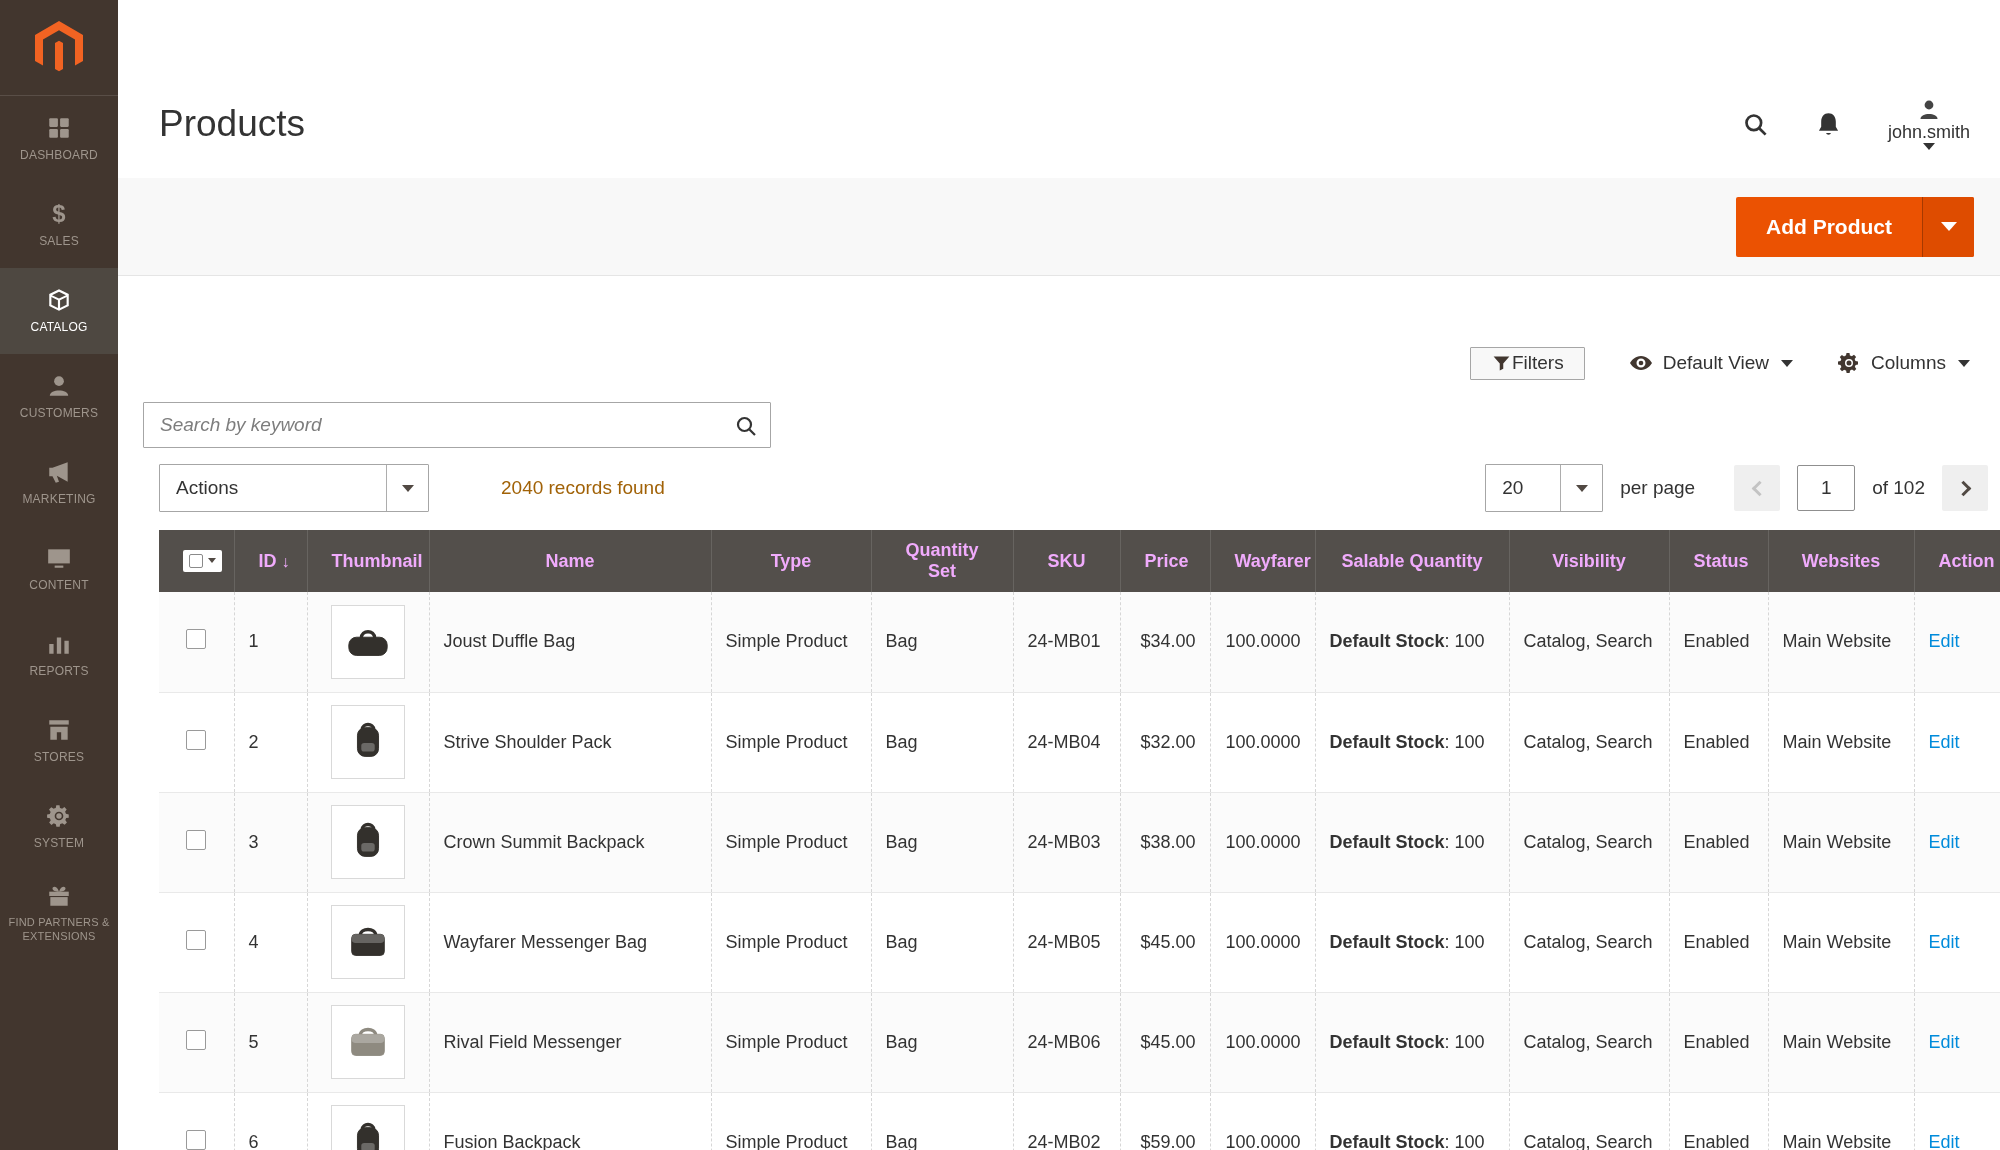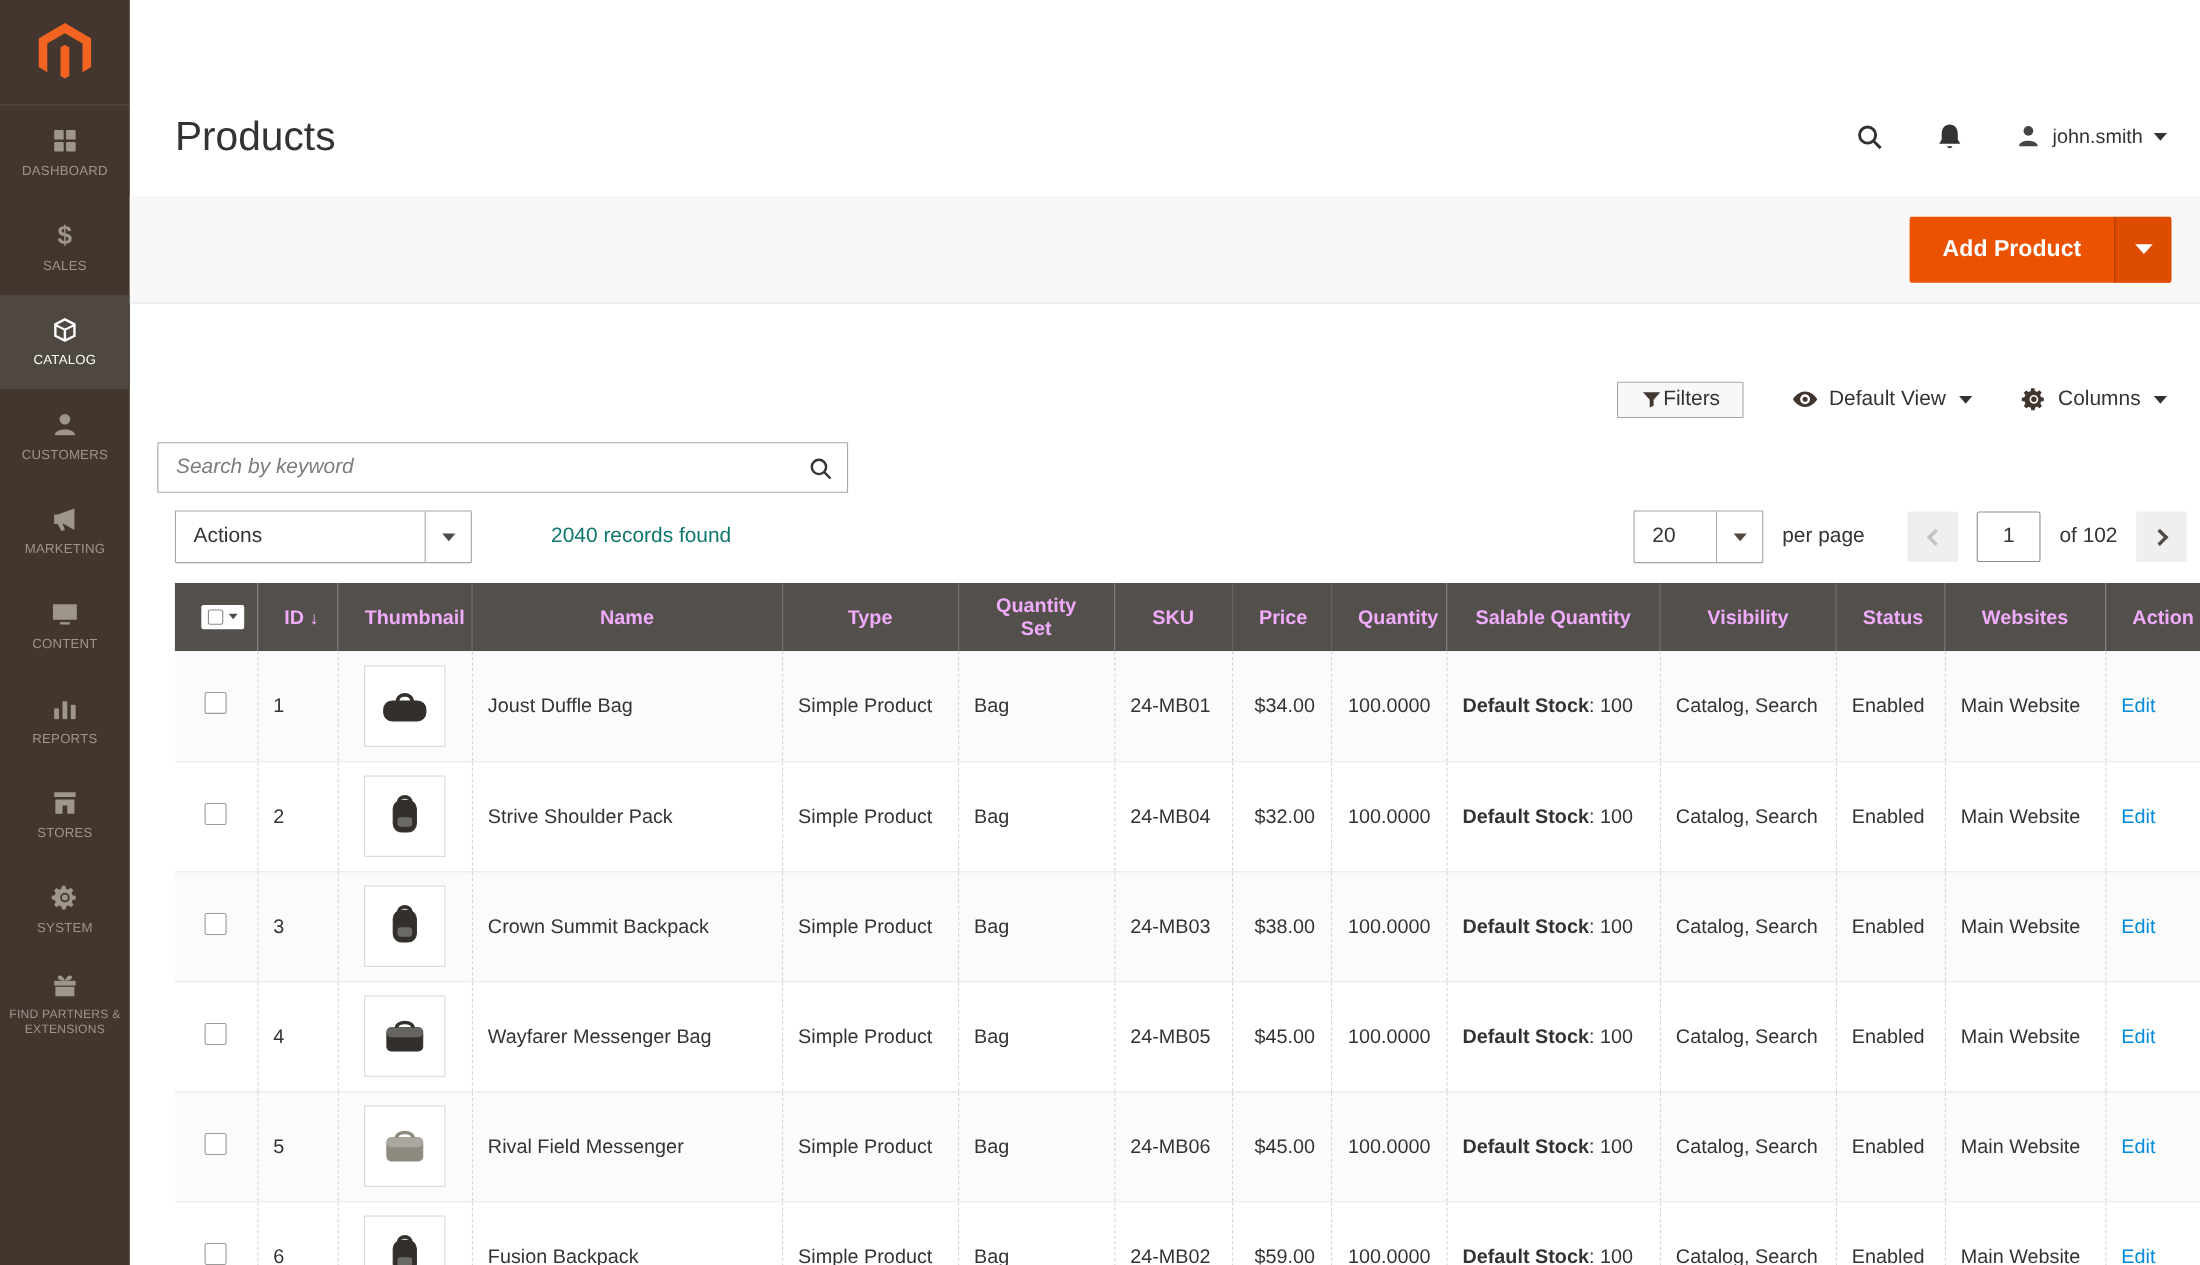--- a/index.html
+++ b/index.html
@@ -17,21 +17,21 @@
   .nav-item .nicon svg { width: 26px; height: 26px; fill: currentColor; display: block; }
   .nav-label { font-size: 12px; line-height: 1.25; padding: 0 3px; letter-spacing: 0.2px; }
 
   
   .main { flex: 1; min-width: 0; }
 
   .page-header { height: 178px; display: flex; align-items: center; justify-content: space-between; padding: 70px 30px 0 41px; }
   .page-title { font-size: 37px; font-weight: 400; color: #333; }
   .header-icons { display: flex; align-items: center; gap: 46px; }
   .hicon svg { width: 27px; height: 27px; color: #333; display: block; cursor: pointer; }
-  .account { display: flex; align-items: center; gap: 10px; cursor: pointer; }
+  .account { display: flex; align-items: center; cursor: pointer; flex-direction: column; }
   .account svg { width: 24px; height: 24px; color: #444; }
   .account-name { font-size: 18px; color: #333; }
   .caret-down { width: 0; height: 0; border-left: 6px solid transparent; border-right: 6px solid transparent; border-top: 7px solid #333; }
 
   .band { height: 98px; background: #f8f8f8; border-bottom: 1px solid #e5e5e5; display: flex; align-items: center; justify-content: flex-end; padding-right: 26px; }
   .btn-add { height: 60px; display: flex; align-items: stretch; background: #eb5202; color: #fff; border-radius: 2px; overflow: hidden; cursor: pointer; }
   .btn-add-main { padding: 0 30px; display: flex; align-items: center; font-size: 21px; font-weight: 700; }
   .btn-add-caret { width: 52px; background: #de4c00; border-left: 1px solid rgba(0,0,0,0.25); display: flex; align-items: center; justify-content: center; }
   .btn-add-caret .tri { width: 0; height: 0; border-left: 8px solid transparent; border-right: 8px solid transparent; border-top: 9px solid #fff; }
 
@@ -49,21 +49,21 @@
   .search-go { position: absolute; right: 8px; top: 7px; width: 32px; height: 32px; display: flex; align-items: center; justify-content: center; cursor: pointer; }
   .search-go svg { width: 24px; height: 24px; color: #333; }
 
   .toolbar-row { display: flex; align-items: center; margin: 16px 12px 0 41px; height: 48px; }
   .select { height: 48px; border: 1px solid #a6a6a6; background: #fff; border-radius: 1px; display: flex; align-items: stretch; cursor: pointer; }
   .sel-label { display: flex; align-items: center; padding: 0 16px; font-size: 19px; color: #333; flex: 1; }
   .sel-caret { width: 42px; border-left: 1px solid #adadad; display: flex; align-items: center; justify-content: center; }
   .sel-caret .caret-down { border-top-color: #514943; }
   .actions-select { width: 270px; }
   .perpage-select { width: 118px; }
-  .records { font-size: 19px; color: #0f766e; margin-left: 72px; }
+  .records { font-size: 19px; color: #a16207; margin-left: 72px; }
   .pager { margin-left: auto; display: flex; align-items: center; gap: 17px; }
   .perpage-label { font-size: 19px; margin-right: 22px; }
   .page-btn { width: 46px; height: 46px; border-radius: 2px; background: #efefef; display: flex; align-items: center; justify-content: center; cursor: pointer; }
   .chev { width: 11px; height: 11px; border-top: 3px solid #514943; border-right: 3px solid #514943; }
   .chev.left { transform: rotate(-135deg); margin-left: 4px; }
   .chev.right { transform: rotate(45deg); margin-right: 4px; }
   .page-btn.disabled .chev { border-color: #c3c3c3; }
   .page-input { width: 58px; height: 46px; border: 1px solid #8f8f8f; border-radius: 2px; text-align: center; font-size: 19px; font-family: "Liberation Sans", sans-serif; color: #333; }
   .of-pages { font-size: 19px; }
 
@@ -350,21 +350,21 @@
               <span class="caret-down"></span>
             </span>
           </th>
           <th><span>ID</span><span class="sort-arrow">↓</span></th>
           <th><span>Thumbnail</span></th>
           <th><span>Name</span></th>
           <th><span>Type</span></th>
           <th><span>Quantity Set</span></th>
           <th><span>SKU</span></th>
           <th><span>Price</span></th>
-          <th><span>Quantity</span></th>
+          <th><span>Wayfarer</span></th>
           <th><span>Salable Quantity</span></th>
           <th><span>Visibility</span></th>
           <th><span>Status</span></th>
           <th><span>Websites</span></th>
           <th><span>Action</span></th>
         </tr>
       </thead>
       <tbody>
         <tr>
           <td class="td-center"><span class="cb"></span></td>

